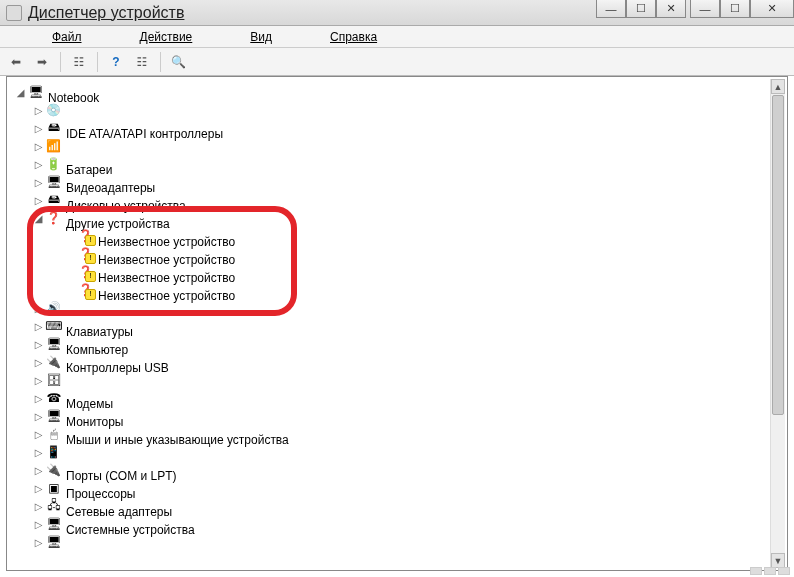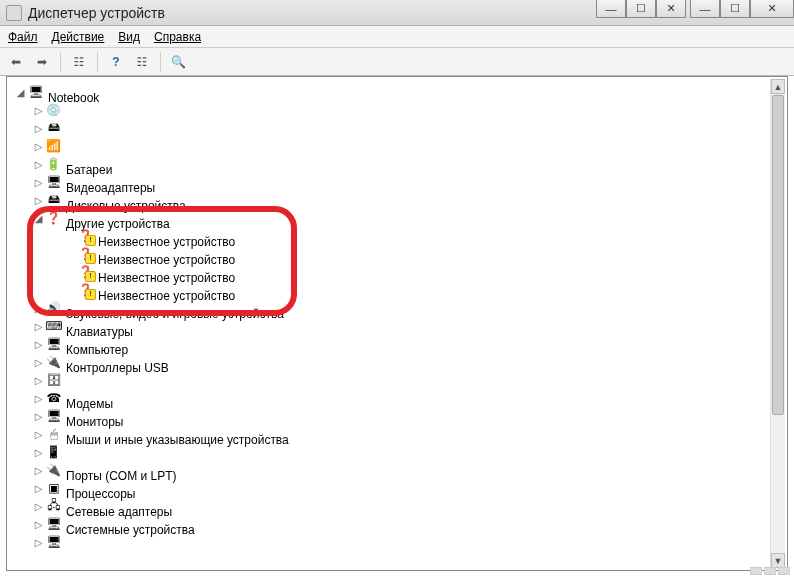--- a/index.html
+++ b/index.html
@@ -17,42 +17,42 @@
     background: linear-gradient(#e8e8e8, #d8d8d8);
     border-bottom: 1px solid #aaa;
     display: flex; align-items: center;
     padding-left: 6px;
     position: relative;
   }
   .title-icon {
     width: 16px; height: 16px; margin-right: 6px;
     background: #ddd; border: 1px solid #999; border-radius:2px;
   }
-  .title-text { font-size: 14px; color: #222; }
+  .title-text { font-size: 16px; color: #222; text-decoration: underline; }
   .win-controls-stack {
     position: absolute; top: 0; right: 0; display:flex;
   }
   .win-controls {
     display: flex; gap: 0; margin-left: 4px;
   }
   .win-btn {
     width: 30px; height: 18px;
     border: 1px solid #888; border-top:none;
     background: linear-gradient(#f4f4f4,#ddd);
     display:flex;align-items:center;justify-content:center;
     font-size:11px; color:#333;
   }
   .win-btn.close { width: 44px; }
   .menubar {
     height: 22px; display:flex; align-items:center;
     padding-left: 8px; gap: 14px;
     background: #f4f4f4; border-bottom: 1px solid #ccc;
   }
   .menu-item { text-decoration: underline; text-decoration-color: transparent; cursor:default;}
-  .menu-item .ul { text-decoration: underline; }
+  .menu-item .ul { text-decoration: underline; margin-left: 44px; }
   .toolbar {
     height: 28px; display:flex; align-items:center;
     background: #f4f4f4; border-bottom: 1px solid #bbb;
     padding-left: 4px; gap: 2px;
   }
   .tool-btn {
     width: 24px; height: 22px;
     border: 1px solid transparent;
     display:flex;align-items:center;justify-content:center;
     color:#555;
@@ -169,20 +169,21 @@
         <span class="node-icon">🖥</span>
         <span class="node-label">Notebook</span>
       </div>
       <div class="node child">
         <span class="toggle">▷</span>
         <span class="node-icon">💿</span>
       </div>
       <div class="node child">
         <span class="toggle">▷</span>
         <span class="node-icon">🖴</span>
+        <span class="node-label">IDE ATA/ATAPI контроллеры</span>
       </div>
       <div class="node child">
         <span class="toggle">▷</span>
         <span class="node-icon">📶</span>
       </div>
       <div class="node child">
         <span class="toggle">▷</span>
         <span class="node-icon">🔋</span>
         <span class="node-label">Батареи</span>
       </div>
@@ -217,21 +218,20 @@
         <span class="node-label">Неизвестное устройство</span>
       </div>
       <div class="node subchild">
         <span class="toggle-spacer"></span>
         <span class="node-icon warn-badge">❓</span>
         <span class="node-label">Неизвестное устройство</span>
       </div>
       <div class="node child">
         <span class="toggle">▷</span>
         <span class="node-icon">🔊</span>
-        <span class="node-label">Звуковые, видео и игровые устройства</span>
       </div>
       <div class="node child">
         <span class="toggle">▷</span>
         <span class="node-icon">⌨</span>
         <span class="node-label">Клавиатуры</span>
       </div>
       <div class="node child">
         <span class="toggle">▷</span>
         <span class="node-icon">🖥</span>
         <span class="node-label">Компьютер</span>

